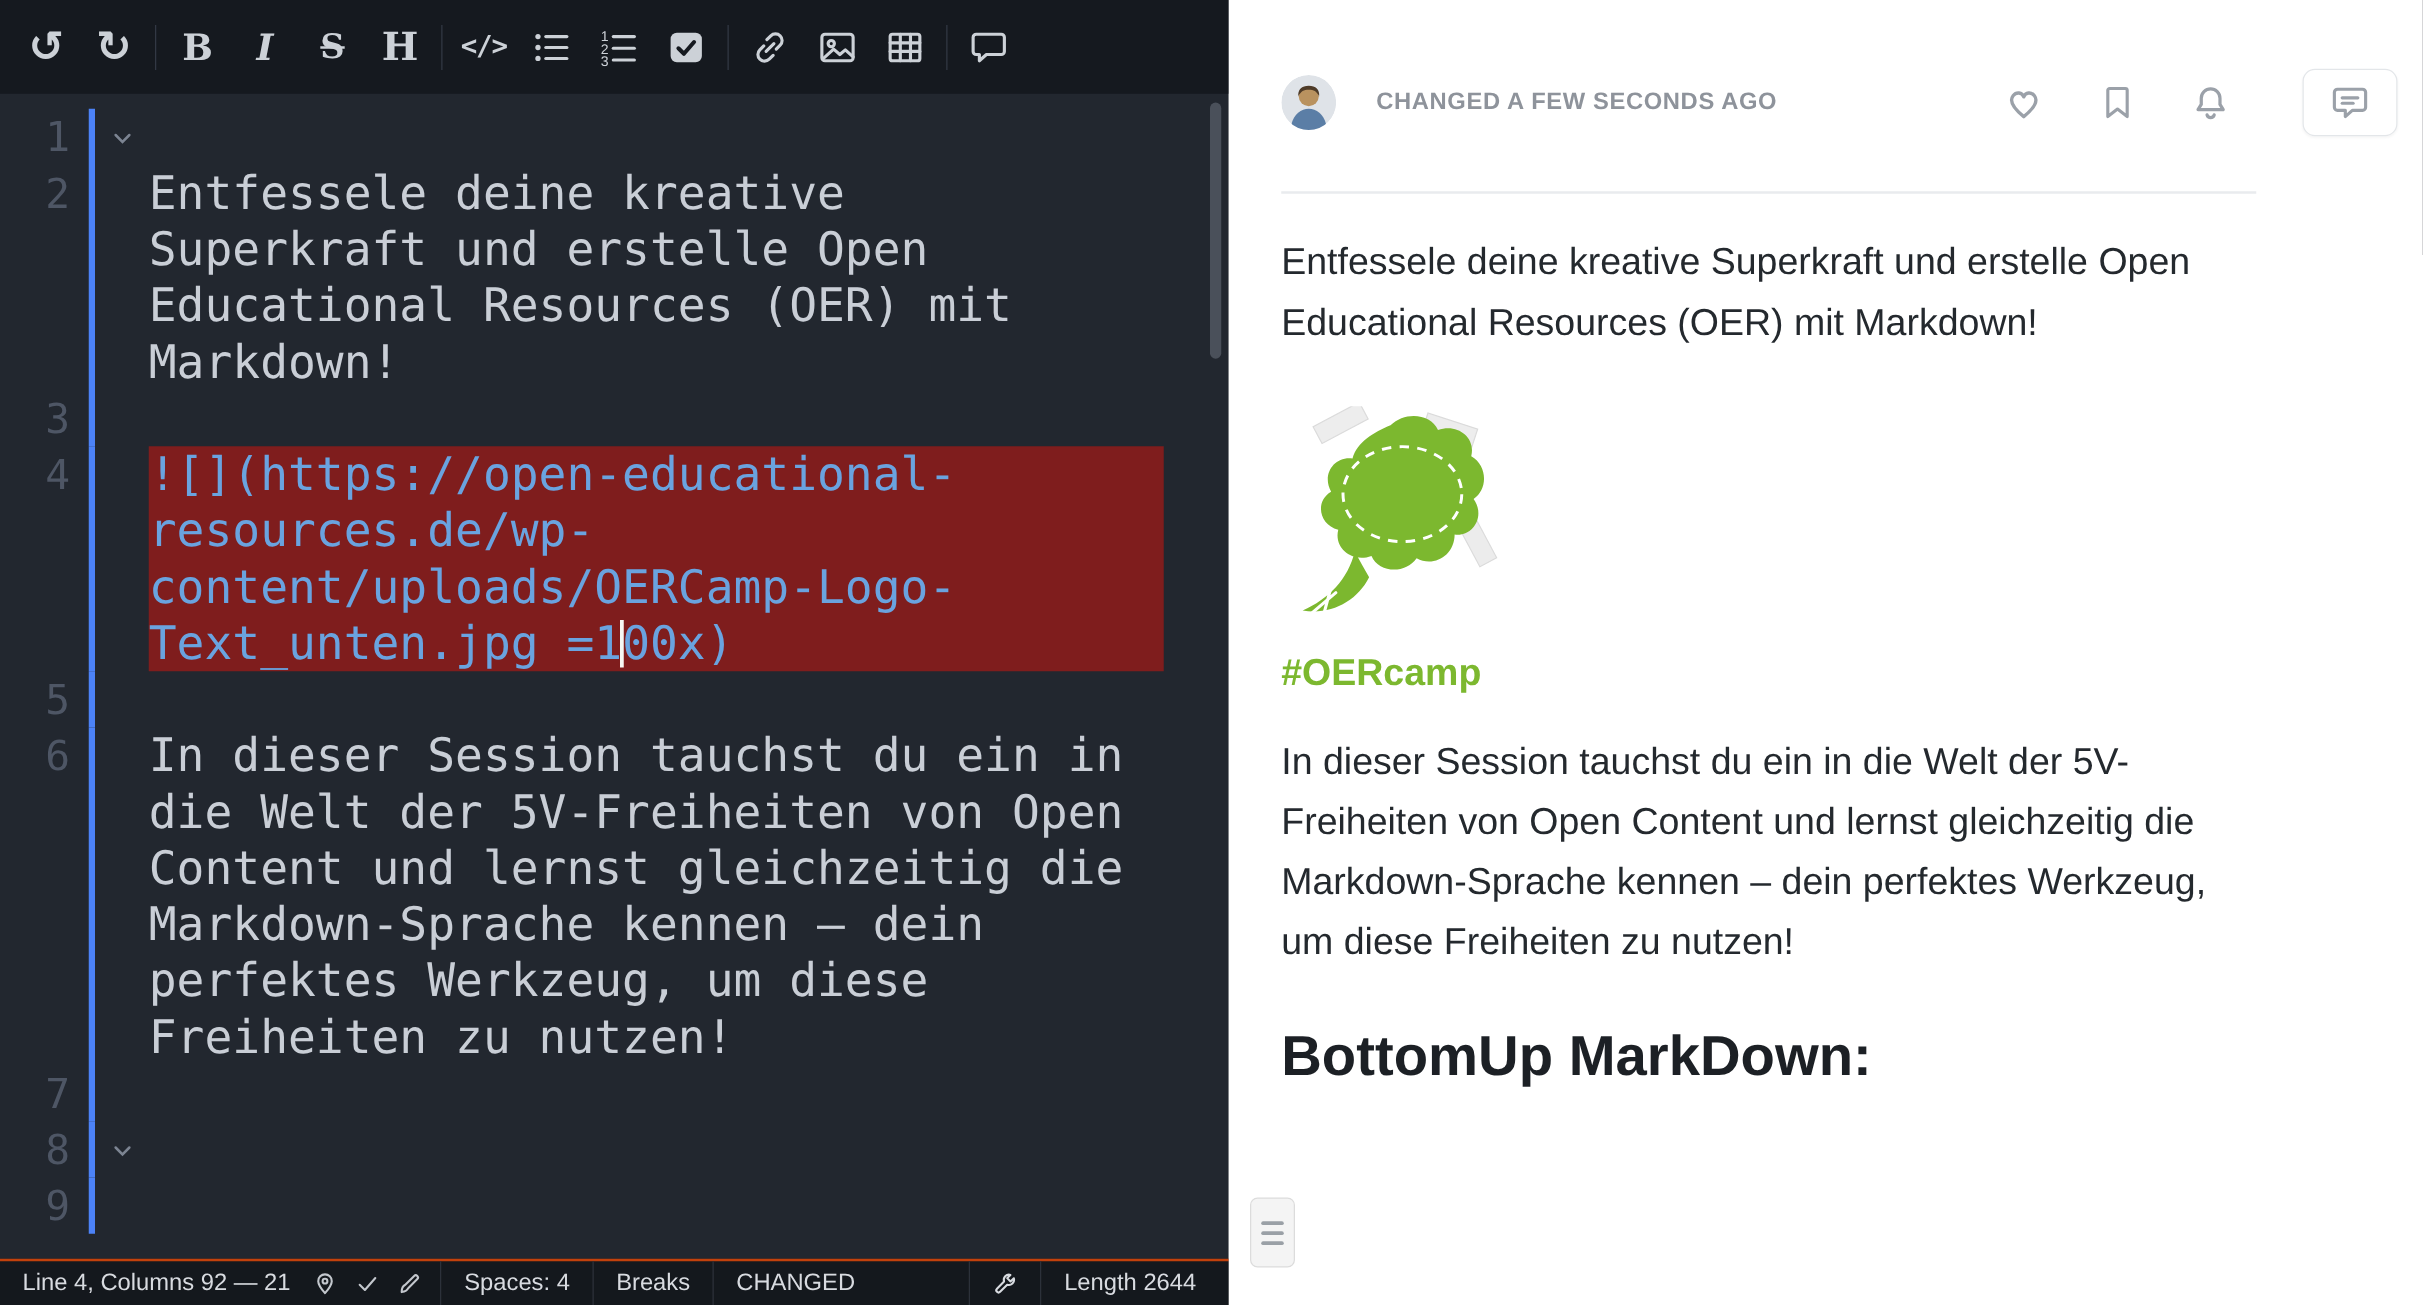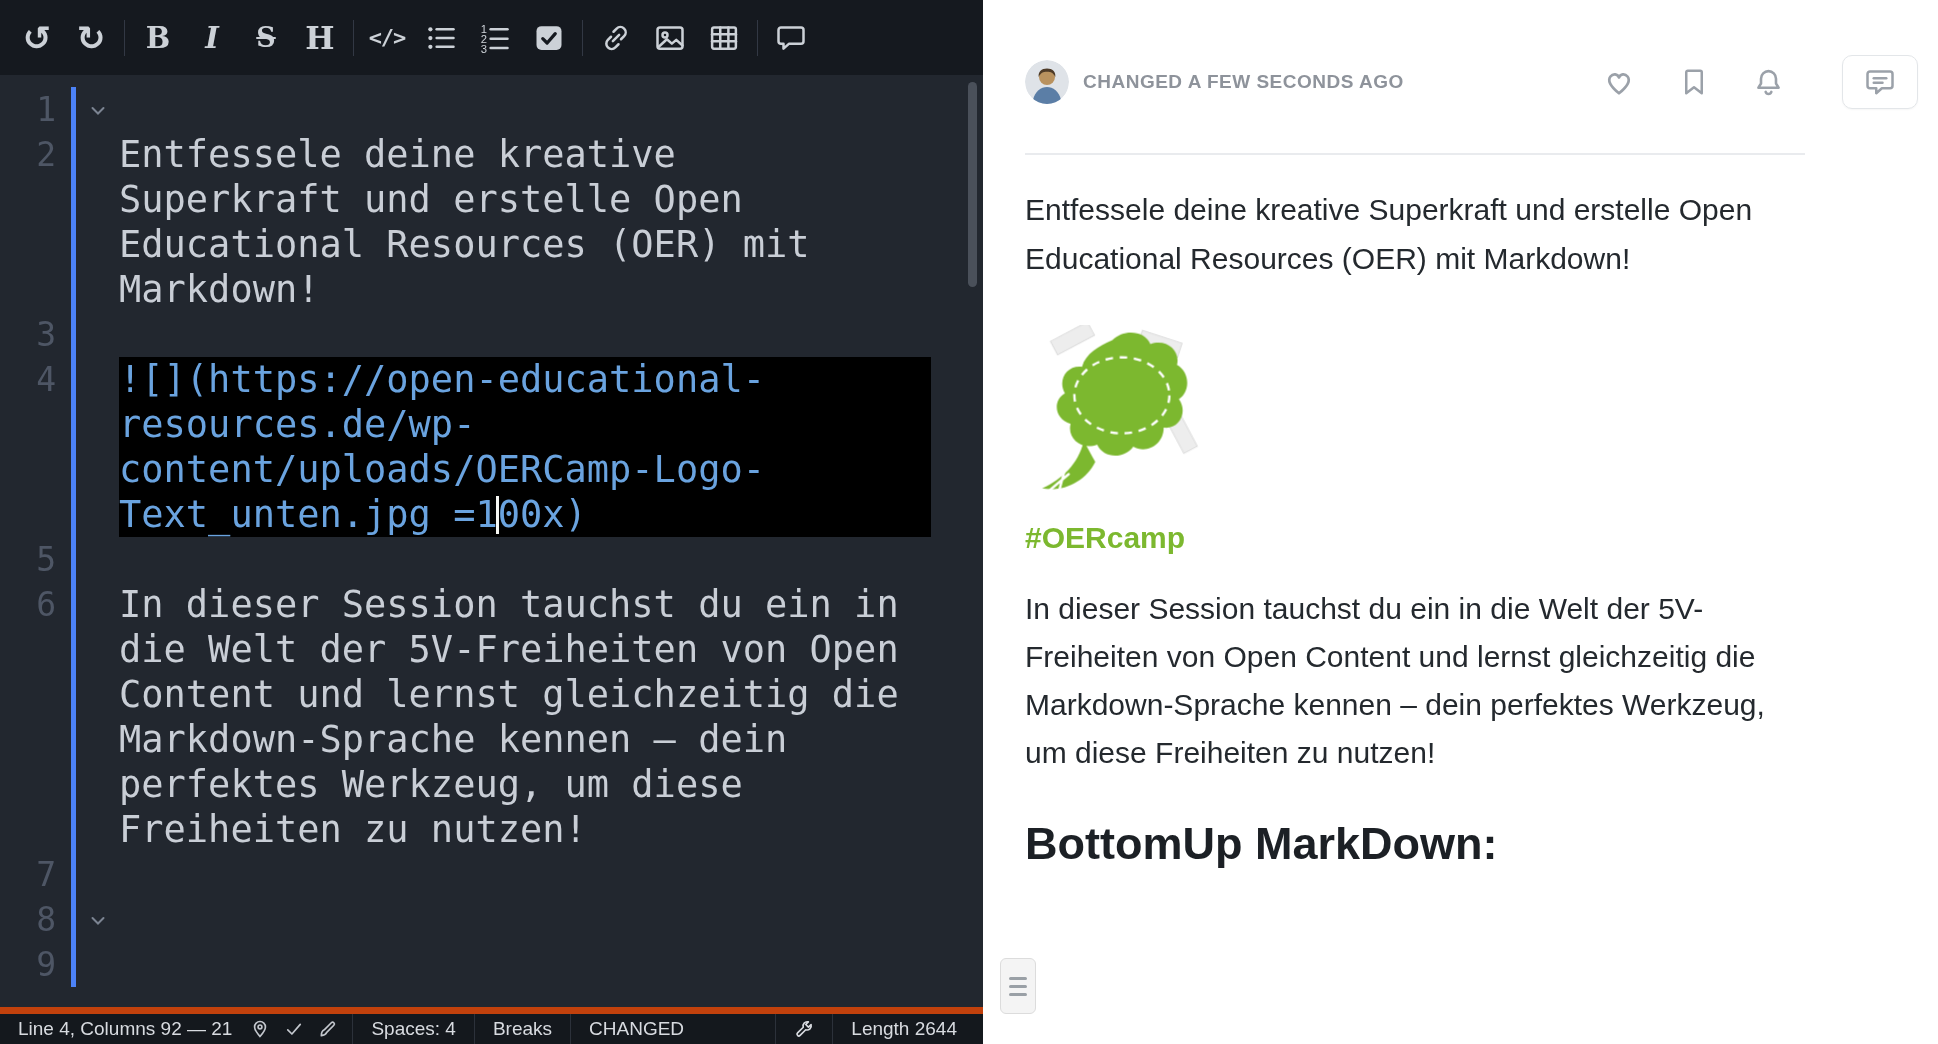--- a/index.html
+++ b/index.html
@@ -29,47 +29,47 @@
   .gutter { width:66px; flex:none; text-align:right; padding-right:10px; color:#4e5665;
             font:33px/45px "DejaVu Sans Mono",monospace; }
   .author-bar { width:5px; flex:none; margin-left:5px; background:#4c82f7; }
   .fold-slot { width:43px; flex:none; display:flex; justify-content:center; align-items:flex-start;
                padding-top:17px; color:#7c8492; }
   .code { width:812px; flex:none; padding-right:30px; min-height:45px;
           font:37px/45px "DejaVu Sans Mono",monospace; white-space:pre-wrap;
           overflow-wrap:break-word; color:#c9ced6; }
   .code.md-heading { color:#e3a455; font-weight:bold; }
   .code.md-link { color:#6aa3df; }
-  .line.active .code { background:#000000; }
+  .line.active .code { background:#7f1d1d; }
   .cursor { display:inline-block; width:3px; height:38px; background:#f6f7f3;
             vertical-align:-7px; margin:0 -1.5px; }
 
   .scroll-thumb { position:absolute; top:82px; right:6px; width:9px; height:205px;
                   border-radius:5px; background:#4a505a; }
 
   .statusbar { position:absolute; bottom:0; left:0; width:983px; height:37px; background:#14181d;
-               border-top:7px solid #c2410c; display:flex; align-items:center;
+               border-top:2px solid #c2410c; display:flex; align-items:center;
                font-size:19px; color:#d8dbe0; }
   .sseg { display:flex; align-items:center; padding:0 18px; height:100%; white-space:nowrap; }
   .ssep { width:1px; height:100%; background:#2c313a; flex:none; }
   .sicons { display:flex; align-items:center; gap:14px; padding:0 14px 0 0; color:#c3c7cd; }
 
   
   .divider { position:absolute; left:983px; top:0; width:20px; height:1044px; background:#ffffff; }
   .split-handle { position:absolute; left:1000px; top:958px; width:36px; height:56px; z-index:5;
                   background:#f4f4f4; border:1px solid #dcdcdc; border-radius:6px;
                   display:flex; flex-direction:column; align-items:center; justify-content:center;
                   gap:5px; cursor:col-resize; }
   .split-handle i { display:block; width:18px; height:3px; background:#9aa0a6; border-radius:2px; }
 
   
   .preview-pane { position:absolute; left:1003px; top:0; right:0; bottom:0; background:#fff; overflow:hidden; }
   .info-row { display:flex; align-items:center; padding:55px 20px 0 22px; }
   .avatar { width:44px; height:44px; border-radius:50%; overflow:hidden; flex:none; cursor:pointer; }
-  .info-text { margin-left:14px; color:#8e939b; font-size:19px; font-weight:bold; letter-spacing:.5px; }
+  .info-text { margin-left:32px; color:#8e939b; font-size:19px; font-weight:bold; letter-spacing:.5px; }
   .pi-group { margin-left:auto; display:flex; align-items:center; gap:44px; color:#9ba1a9; }
   .pibtn { cursor:pointer; display:flex; align-items:center; justify-content:center; }
   .chat-btn { width:76px; height:54px; border:1px solid #e3e6e9; border-radius:10px;
               box-shadow:0 1px 2px rgba(0,0,0,.04); margin-left:14px; }
 
   .article { margin:44px 0 0 22px; width:780px; color:#24292e; }
   .article h1 { font-size:56px; line-height:78px; font-weight:bold; color:#1c2025; }
   .hr1 { border:none; border-top:2px solid #e9ebee; margin-top:26px; }
   .p1 { margin-top:30px; font-size:30px; line-height:49px; }
   .logo-block { margin-top:42px; width:190px; }

